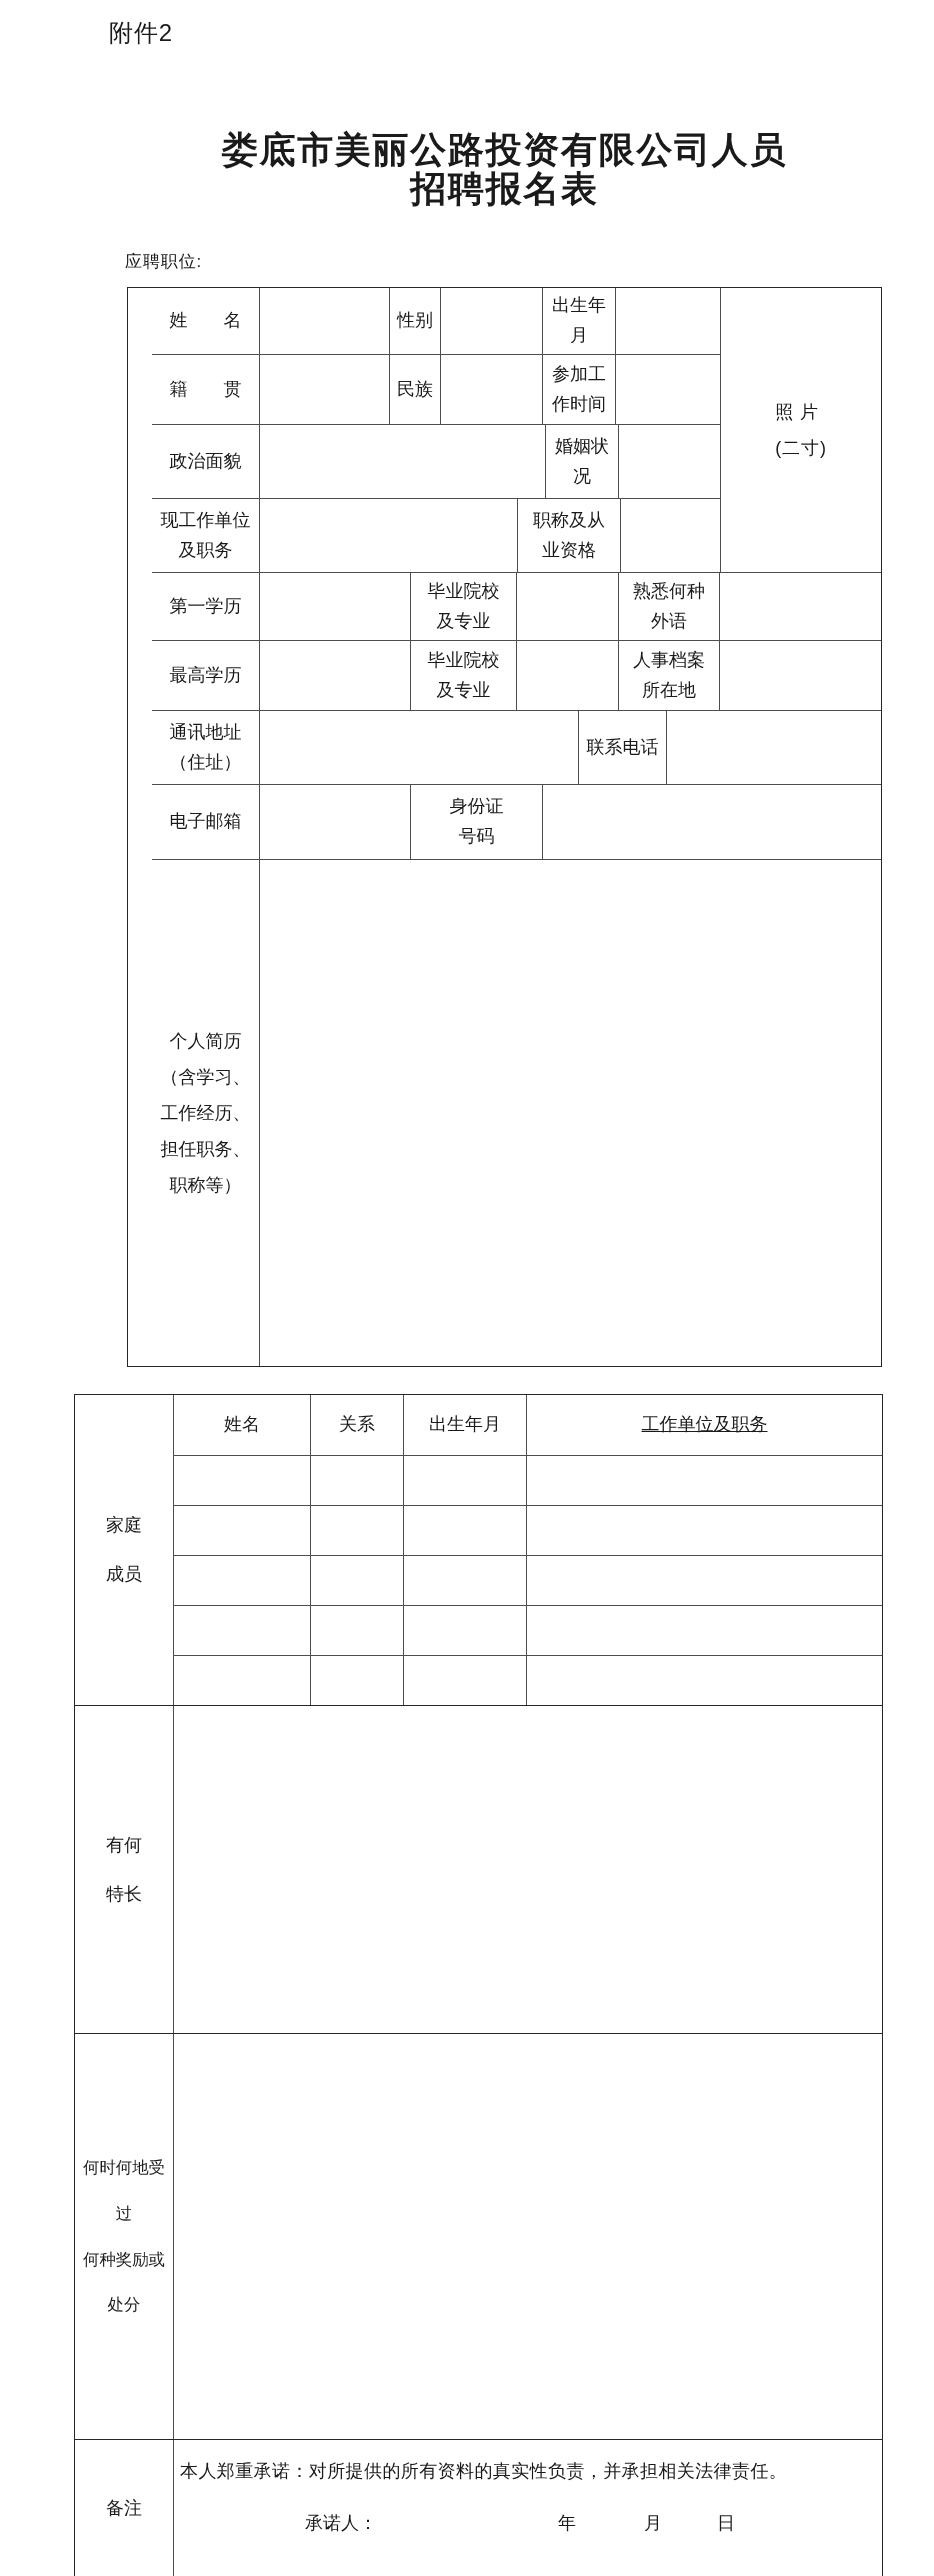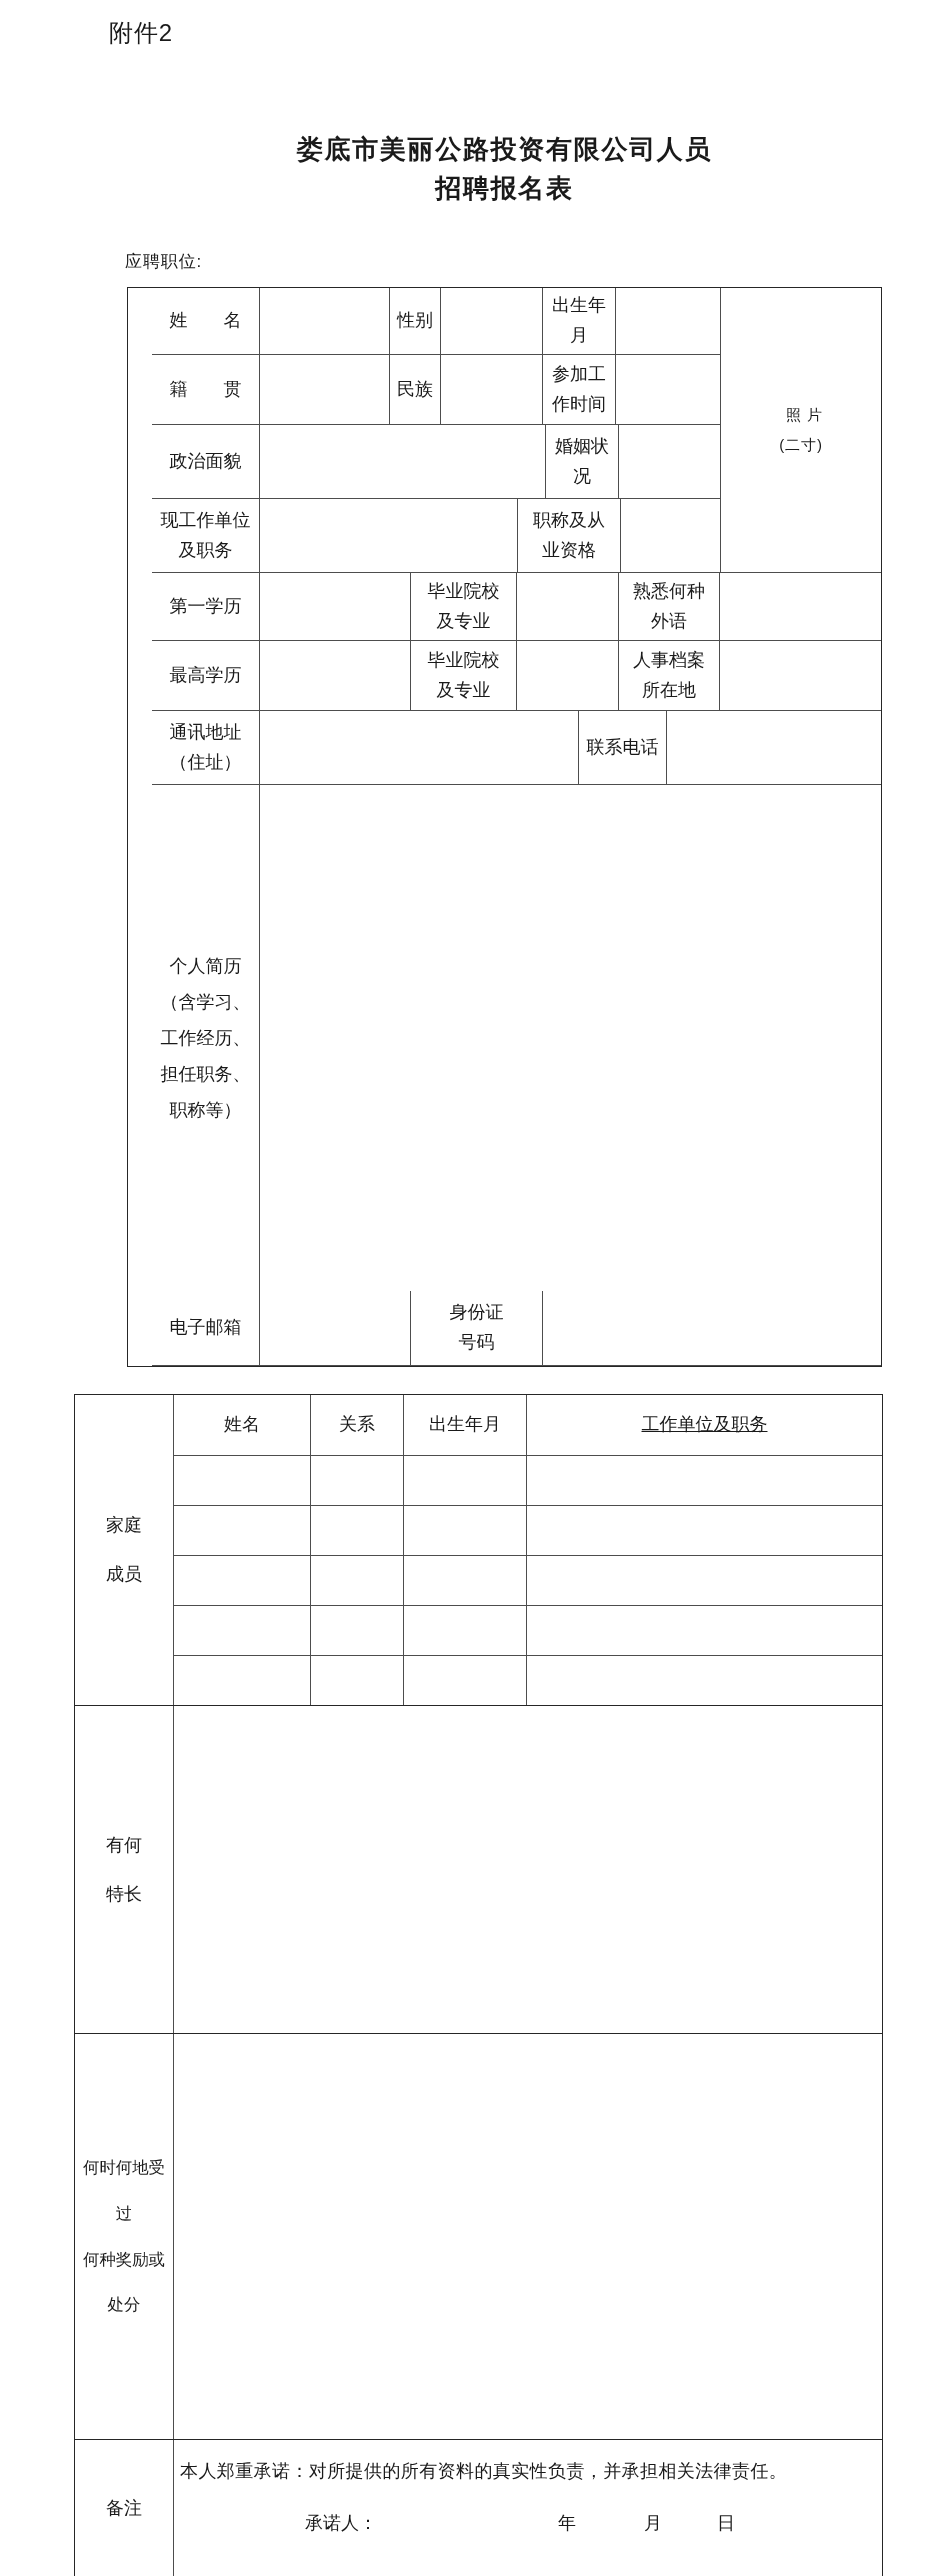--- a/index.html
+++ b/index.html
@@ -5,21 +5,21 @@
   * { margin:0; padding:0; box-sizing:border-box; }
   html,body { background:#ffffff; }
   body {
     width:934px; height:2576px; position:relative; overflow:hidden;
     font-family:"Liberation Sans","DejaVu Sans",sans-serif;
     color:#1a1a1a;
   }
   .attach { position:absolute; left:109px; top:17.3px; font-size:24px; letter-spacing:0.9px; }
   .title {
     position:absolute; left:127px; top:130px; width:755px;
-    text-align:center; font-size:26px; font-weight:bold;
+    text-align:center; font-size:36px; font-weight:bold;
     line-height:39px; letter-spacing:1.7px;
   }
   .pos-label { position:absolute; left:125px; top:250px; font-size:17px; letter-spacing:0.9px; }
 
   
   .row { display:flex; width:100%; }
   .cell {
     border-right:0.9px solid #4d4d4d;
     display:flex; align-items:center; justify-content:center;
     text-align:center; white-space:pre-line;
@@ -30,21 +30,21 @@
   .bb { border-bottom:0.9px solid #4d4d4d; }
 
   
   .t1 { position:absolute; left:127px; top:287px; width:755px; border:1.7px solid #262626;padding-left:24px; }
   .t1-top { display:flex; height:285px; border-bottom:0.9px solid #4d4d4d; }
   .t1-left { width:568px; display:flex; flex-direction:column; }
   .t1-left .row { flex:0 0 auto; }
   .photo-cell {
     flex:1; border-left:0.9px solid #4d4d4d;
     display:flex; align-items:center; justify-content:center;
-    text-align:right; white-space:pre-line; font-size:15px; line-height:2.0;
+    text-align:left; white-space:pre-line; font-size:18px; line-height:2.0;
     letter-spacing:0.9px;
   }
   .resume-lbl { line-height:2.0; }
 
   
   .t2 {
     position:absolute; left:74px; top:1394px; width:809px; height:1182px;
     border:1.7px solid #262626; border-bottom:none;
     display:flex; flex-direction:column;
   }
@@ -156,34 +156,34 @@
     </div>
 
     <div class="row bb" style="height:74px">
       <div class="cell" style="width:108px">通讯地址
 （住址）</div>
       <div class="cell" style="width:319px"></div>
       <div class="cell" style="width:88px">联系电话</div>
       <div class="cell grow nob"></div>
     </div>
 
+    <div class="row bb" style="height:75px">
+      <div class="cell" style="width:108px">电子邮箱</div>
+      <div class="cell" style="width:151px"></div>
+      <div class="cell" style="width:132px">身份证
+号码</div>
+      <div class="cell grow nob"></div>
+    </div>
+
     <div class="row" style="height:506px">
       <div class="cell resume-lbl" style="width:108px">个人简历
 （含学习、
 工作经历、
 担任职务、
 职称等）</div>
-      <div class="cell grow nob"></div>
-    </div>
-
-    <div class="row bb" style="height:75px">
-      <div class="cell" style="width:108px">电子邮箱</div>
-      <div class="cell" style="width:151px"></div>
-      <div class="cell" style="width:132px">身份证
-号码</div>
       <div class="cell grow nob"></div>
     </div>
 
   </div>
 
   <div class="t2">
 
     <div class="sec" style="height:311px">
       <div class="t2lbl">家庭
 成员</div>

